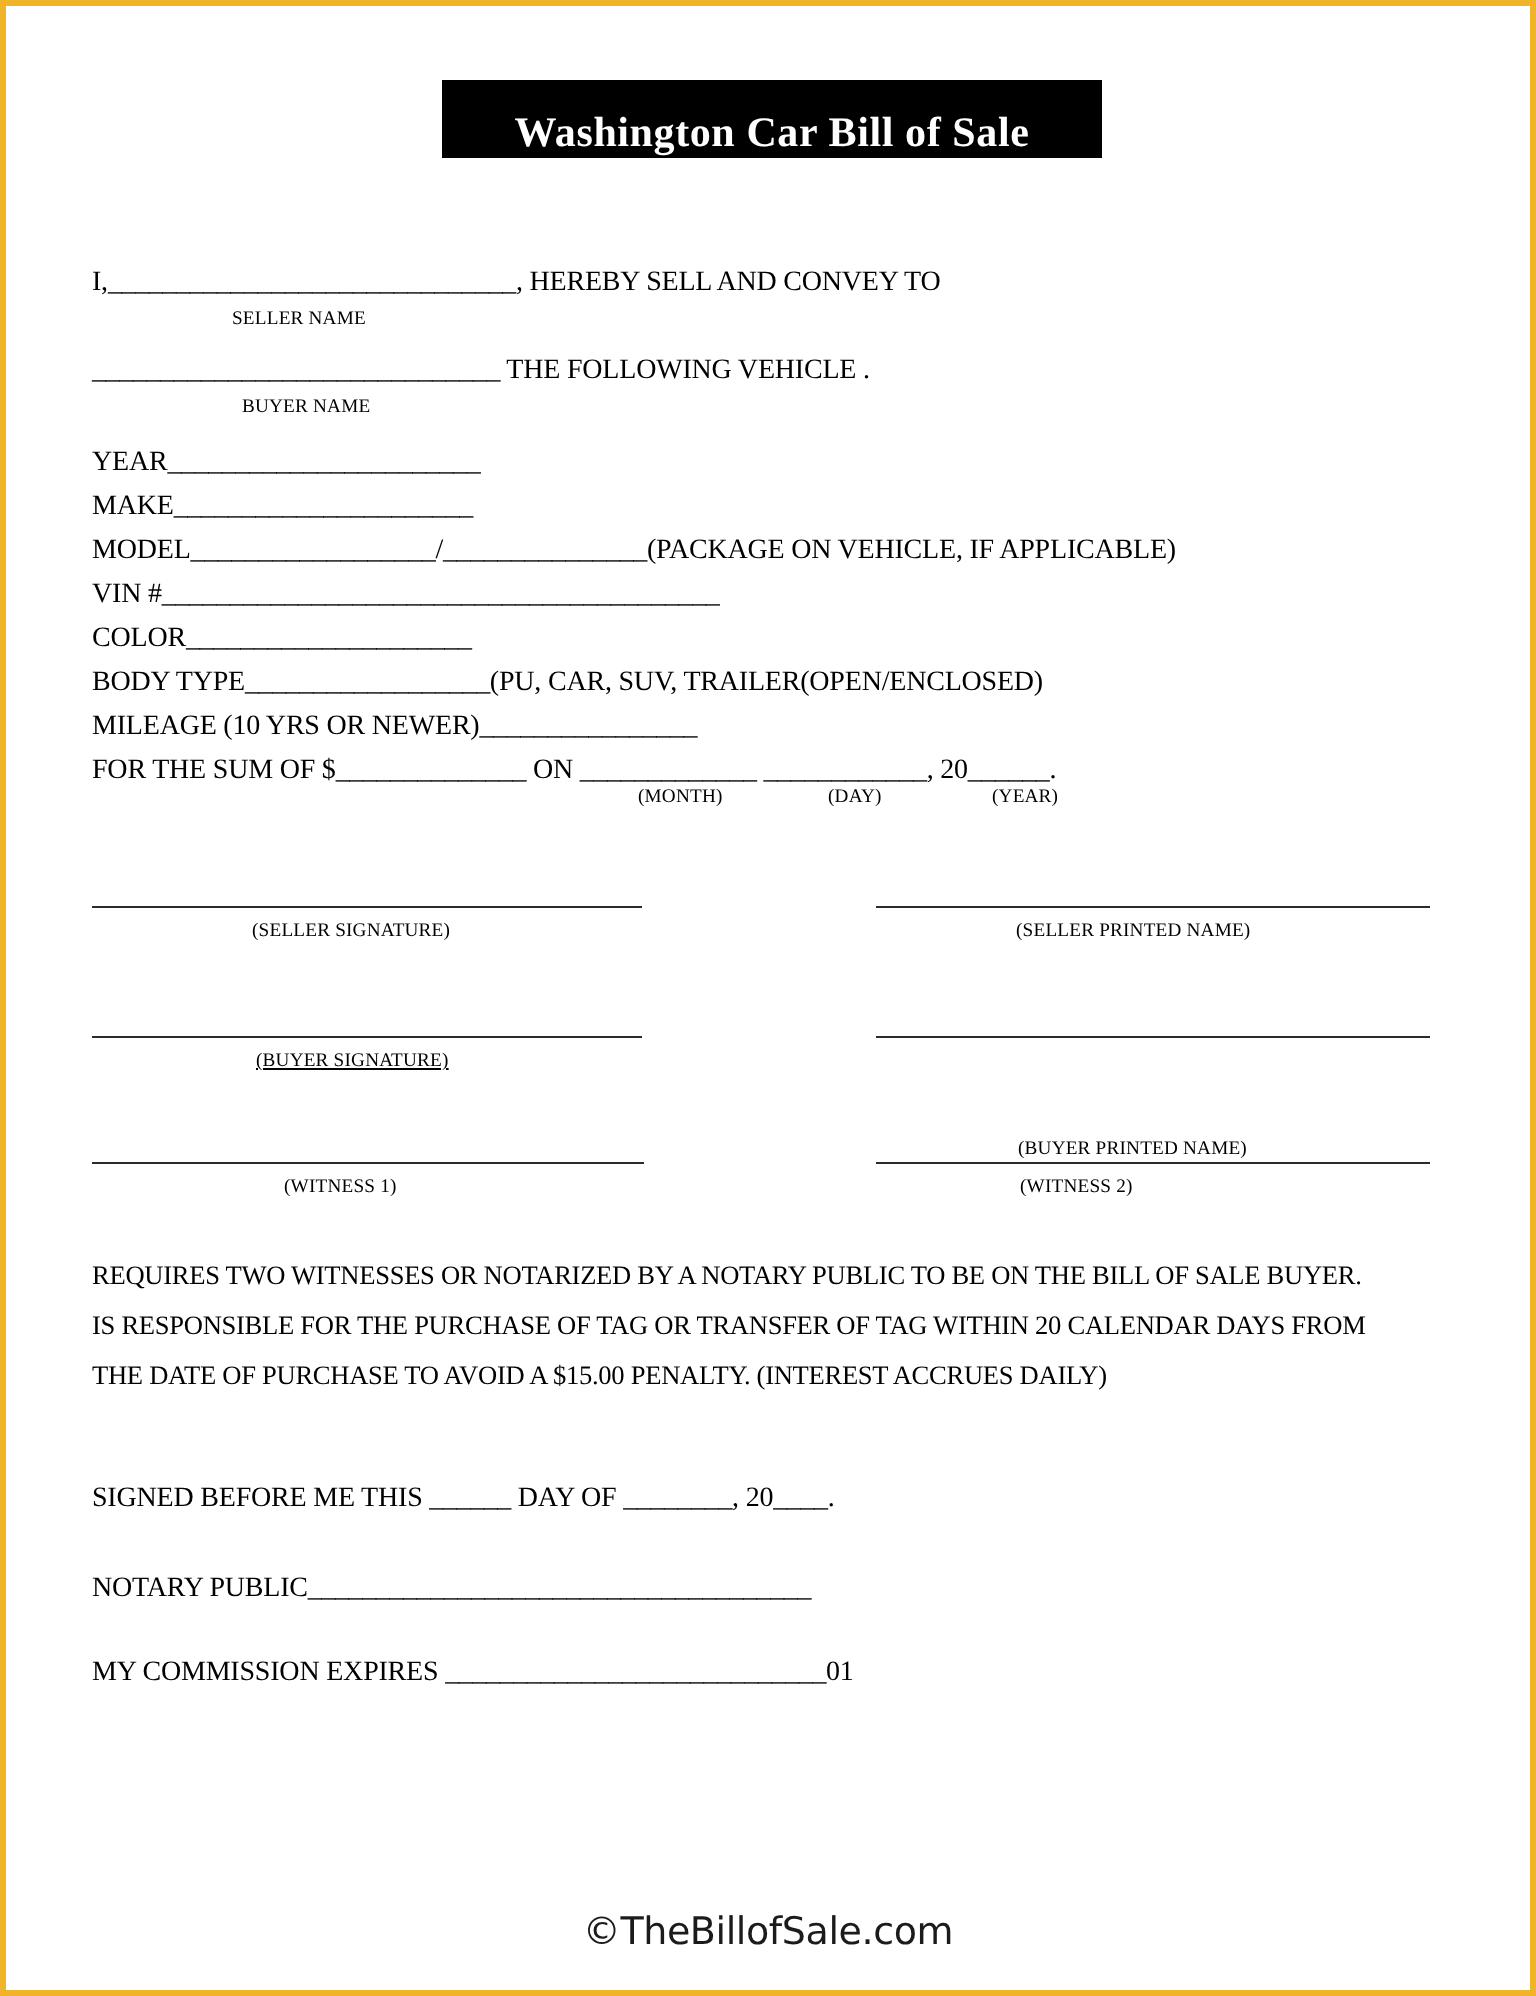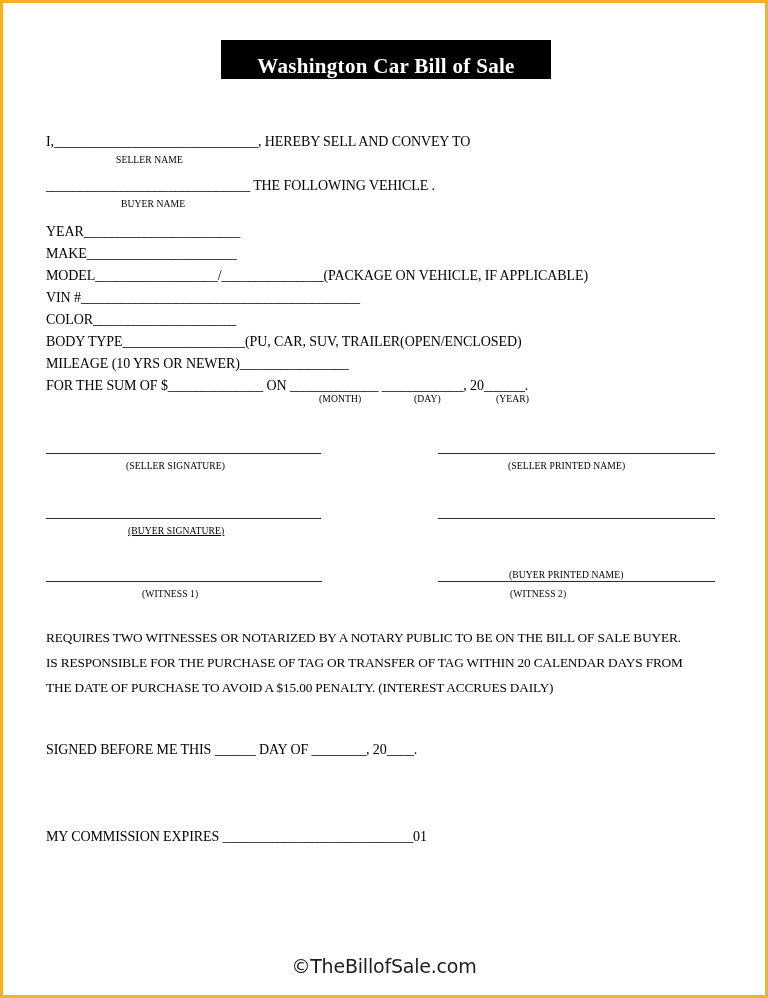--- a/index.html
+++ b/index.html
@@ -172,20 +172,23 @@
     <div class="caption" style="left:507px; top:586px;">(WITNESS 2)</div>
 
     <div class="para-line" style="left:43px; top:628px;">REQUIRES TWO WITNESSES OR NOTARIZED BY A NOTARY PUBLIC TO BE ON THE BILL OF SALE BUYER.</div>
     <div class="para-line" style="left:43px; top:653px;">IS RESPONSIBLE FOR THE PURCHASE OF TAG OR TRANSFER OF TAG WITHIN 20 CALENDAR DAYS FROM</div>
     <div class="para-line" style="left:43px; top:678px;">THE DATE OF PURCHASE TO AVOID A $15.00 PENALTY. (INTEREST ACCRUES DAILY)</div>
 
     <div class="body-text" style="left:43px; top:740px;">
       <span>SIGNED BEFORE ME THIS </span><span class="us">______</span><span> DAY OF </span><span class="us">________</span><span>, 20</span><span class="us">____</span><span>.</span>
     </div>
 
+    <div class="body-text" style="left:43px; top:785px;">
+      <span>NOTARY PUBLIC</span><span class="us">_____________________________________</span>
+    </div>
 
     <div class="body-text" style="left:43px; top:827px;text-align:center;">
       <span>MY COMMISSION EXPIRES </span><span class="us">____________________________</span><span>01</span>
     </div>
 
     <div class="footer">©TheBillofSale.com</div>
 
   </div>
 </div>
 

